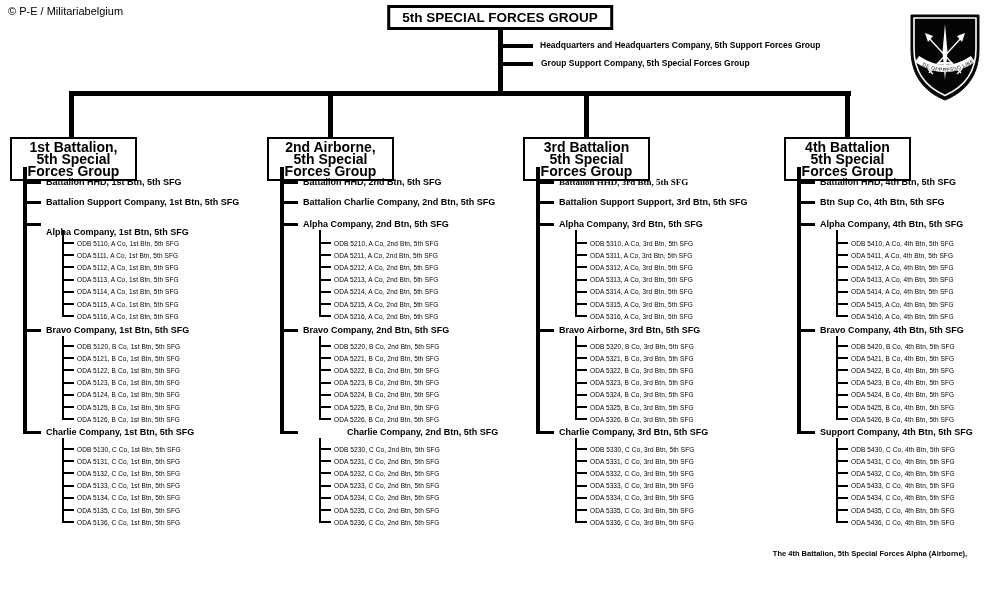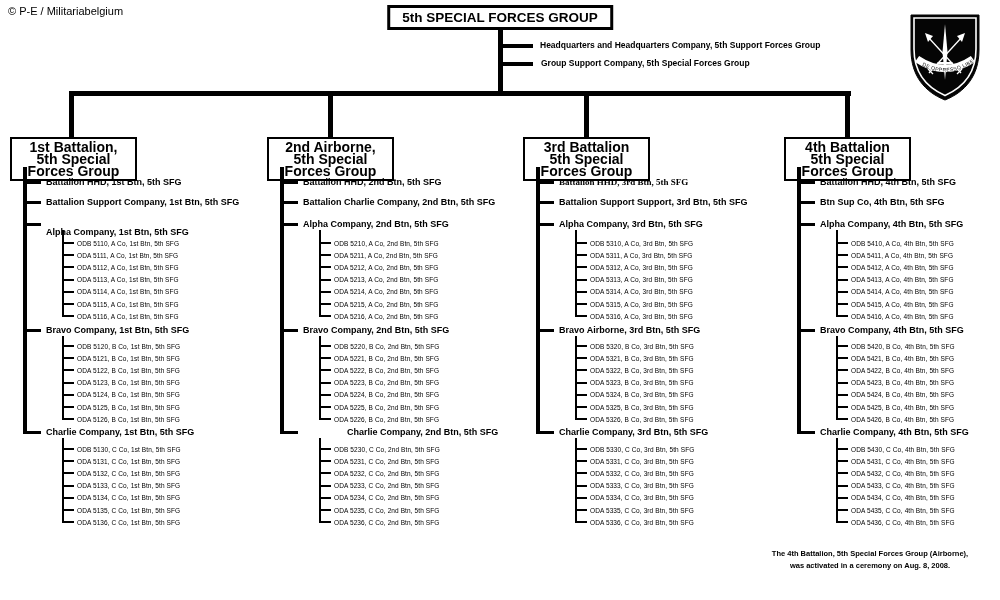--- a/index.html
+++ b/index.html
@@ -265,42 +265,41 @@
         <div class="team-label" style="left:67px;top:228.9px;">ODA 5422, B Co, 4th Btn, 5th SFG</div>
         <div class="line" style="left:52px;top:244.6px;width:12px;height:2px;"></div>
         <div class="team-label" style="left:67px;top:241.1px;">ODA 5423, B Co, 4th Btn, 5th SFG</div>
         <div class="line" style="left:52px;top:256.8px;width:12px;height:2px;"></div>
         <div class="team-label" style="left:67px;top:253.3px;">ODA 5424, B Co, 4th Btn, 5th SFG</div>
         <div class="line" style="left:52px;top:269px;width:12px;height:2px;"></div>
         <div class="team-label" style="left:67px;top:265.5px;">ODA 5425, B Co, 4th Btn, 5th SFG</div>
         <div class="line" style="left:52px;top:281.2px;width:12px;height:2px;"></div>
         <div class="team-label" style="left:67px;top:277.7px;">ODA 5426, B Co, 4th Btn, 5th SFG</div>
         <div class="line" style="left:13px;top:293.5px;width:18px;height:3px;"></div>
-        <div class="unit-label" style="left:36px;top:289px;">Charlie Company, 4th Btn, 5th SFG</div>
+        <div class="unit-label" style="left:36px;top:289px;">Support Company, 4th Btn, 5th SFG</div>
         <div class="line" style="left:52px;top:301px;width:2px;height:85.19999999999999px;"></div>
         <div class="line" style="left:52px;top:311px;width:12px;height:2px;"></div>
         <div class="team-label" style="left:67px;top:307.5px;">ODB 5430, C Co, 4th Btn, 5th SFG</div>
         <div class="line" style="left:52px;top:323.2px;width:12px;height:2px;"></div>
         <div class="team-label" style="left:67px;top:319.7px;">ODA 5431, C Co, 4th Btn, 5th SFG</div>
         <div class="line" style="left:52px;top:335.4px;width:12px;height:2px;"></div>
         <div class="team-label" style="left:67px;top:331.9px;">ODA 5432, C Co, 4th Btn, 5th SFG</div>
         <div class="line" style="left:52px;top:347.6px;width:12px;height:2px;"></div>
         <div class="team-label" style="left:67px;top:344.1px;">ODA 5433, C Co, 4th Btn, 5th SFG</div>
         <div class="line" style="left:52px;top:359.8px;width:12px;height:2px;"></div>
         <div class="team-label" style="left:67px;top:356.3px;">ODA 5434, C Co, 4th Btn, 5th SFG</div>
         <div class="line" style="left:52px;top:372px;width:12px;height:2px;"></div>
         <div class="team-label" style="left:67px;top:368.5px;">ODA 5435, C Co, 4th Btn, 5th SFG</div>
         <div class="line" style="left:52px;top:384.2px;width:12px;height:2px;"></div>
         <div class="team-label" style="left:67px;top:380.7px;">ODA 5436, C Co, 4th Btn, 5th SFG</div>
       </div>
     </div>
 
   <div class="note">
-    <div>The 4th Battalion, 5th Special Forces Group (Airborne),</div>
-    <div>was activated in a ceremony on Aug. 8, 2008.</div>
+    <div>The 4th Battalion, 5th Special Forces Alpha (Airborne),</div>
   </div>
 
   <svg class="insignia" viewBox="0 0 84 92">
     <path d="M8,3 H76 V38 C76,64 62,80 42,88 C22,80 8,64 8,38 Z" fill="#050505" stroke="#050505"></path>
     <path d="M11,6 H73 V37 C73,61 60,75.5 42,83.5 C24,75.5 11,61 11,37 Z" fill="none" stroke="#fff" stroke-width="1.6"></path>
     <g stroke="#fff" stroke-width="1.3">
       <line x1="25" y1="25" x2="58" y2="61"></line>
       <line x1="59" y1="25" x2="26" y2="61"></line>
       <polygon points="22,21 30,24 25,30" fill="#fff" stroke="none"></polygon>
       <polygon points="62,21 54,24 59,30" fill="#fff" stroke="none"></polygon>

